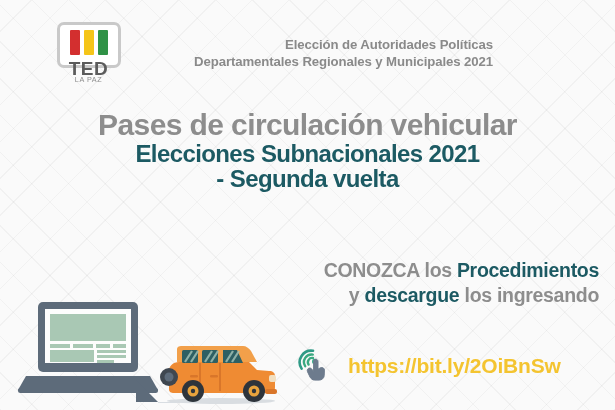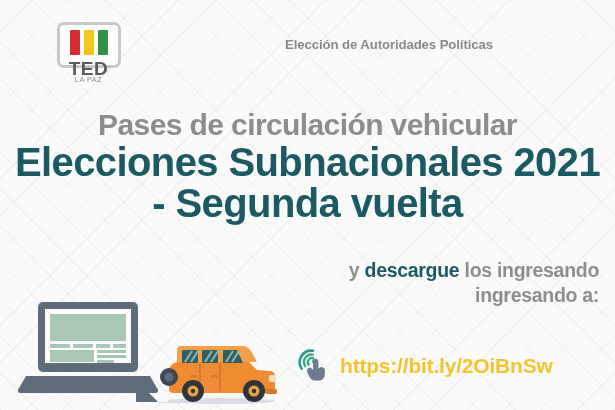--- a/index.html
+++ b/index.html
@@ -53,36 +53,36 @@
   .elec-cap1{font-size:8.6px;font-weight:bold;color:#4c4c4c;letter-spacing:.4px;margin-top:1px;}
   .elec-cap2{font-size:4.3px;color:#8d8d8d;letter-spacing:.2px;margin-top:1px;}
 
   
   .title-gray{
     position:absolute;left:0;right:0;top:108px;text-align:center;
     font-size:30px;font-weight:bold;color:#8d8d8d;letter-spacing:-0.6px;
   }
   .title-teal{
     position:absolute;left:0;right:0;top:142px;text-align:center;
-    font-size:40px;font-weight:bold;color:#1c5a63;letter-spacing:-0.6px;line-height:1.03;
+    font-size:24px;font-weight:bold;color:#1c5a63;letter-spacing:-0.6px;line-height:1.03;
   }
   .subtitle-gold{
     position:absolute;left:0;right:0;top:220px;text-align:center;
     font-size:15.5px;font-weight:bold;color:#f2c230;letter-spacing:-0.2px;
   }
 
   
   .cta{
     position:absolute;right:16px;top:258px;width:372px;text-align:right;
     font-size:19.5px;font-weight:bold;color:#8d8d8d;line-height:1.28;letter-spacing:-0.3px;
   }
   .cta b{color:#1c5a63;font-weight:bold;}
 
   
-  .url-row{position:absolute;left:296px;top:344px;display:flex;align-items:center;gap:6px;}
+  .url-row{position:absolute;left:296px;top:344px;display:flex;align-items:center;gap:14px;}
   .url-text{font-size:21px;font-weight:bold;color:#f4c430;letter-spacing:-0.2px;}
 
   
   .laptop{position:absolute;left:12px;top:292px;width:148px;height:110px;}
   
   .jeep{position:absolute;left:157px;top:335px;width:128px;height:75px;}
   .ramp{position:absolute;left:136px;top:372px;width:48px;height:32px;}
 </style>
 </head>
 <body>
@@ -96,34 +96,37 @@
         <span class="ted-bar" style="background:#f5c518"></span>
         <span class="ted-bar" style="background:#2f9246"></span>
       </div>
       <div class="ted-word">TED</div>
     </div>
     <div class="ted-cap2">LA PAZ</div>
   </div>
 
   <div class="header-text">
     <div>Elección de Autoridades Políticas</div>
+    <div>Departamentales Regionales y Municipales 2021</div>
   </div>
 
 
   <div class="title-gray">Pases de circulación vehicular</div>
   <div class="title-teal">
     <div>Elecciones Subnacionales 2021</div>
     <div>- Segunda vuelta</div>
   </div>
 
   <div class="cta">
     <div>
+      <span>CONOZCA los </span><b>Procedimientos</b>
+    </div>
+    <div>
       <span>y </span><b>descargue</b><span> los ingresando</span>
     </div>
-    <div>ingresando a:</div>
   </div>
 
   <div class="url-row">
     <span>
       <svg width="38" height="40" viewBox="0 0 38 40">
         <g fill="none" stroke="#3aa981" stroke-width="2.4" stroke-linecap="round">
           <path d="M9.2 22.2a7.6 7.6 0 0 1 7.6-11.6"></path>
           <path d="M12.6 20.6a4.3 4.3 0 0 1 4.4-6.6"></path>
         </g>
         <g fill="none" stroke="#2f9a86" stroke-width="2.6" stroke-linecap="round">

